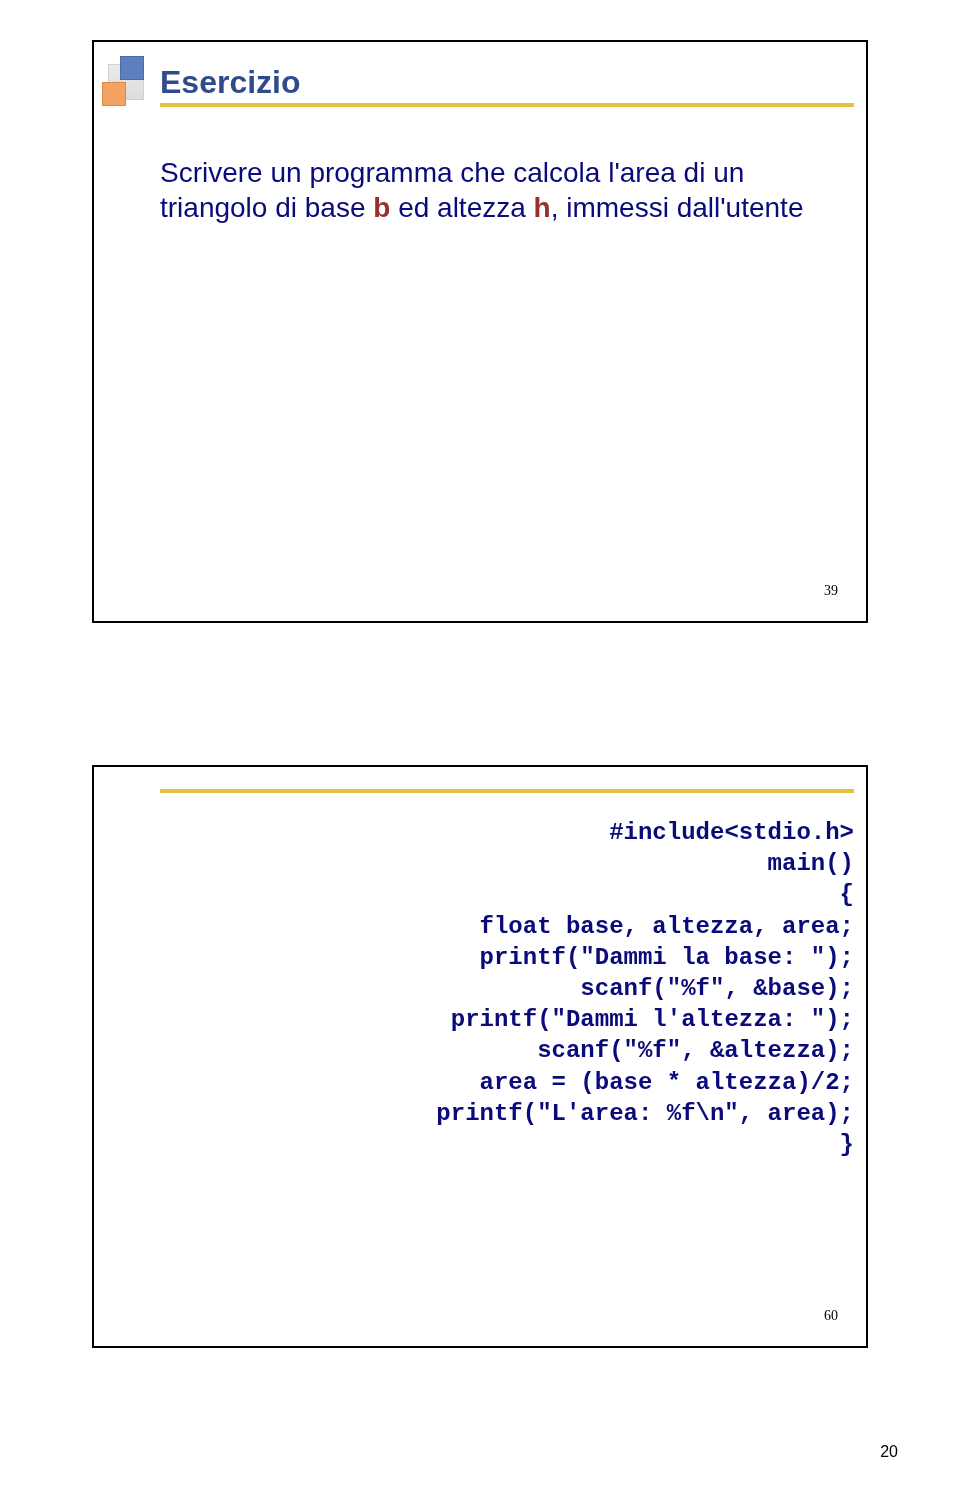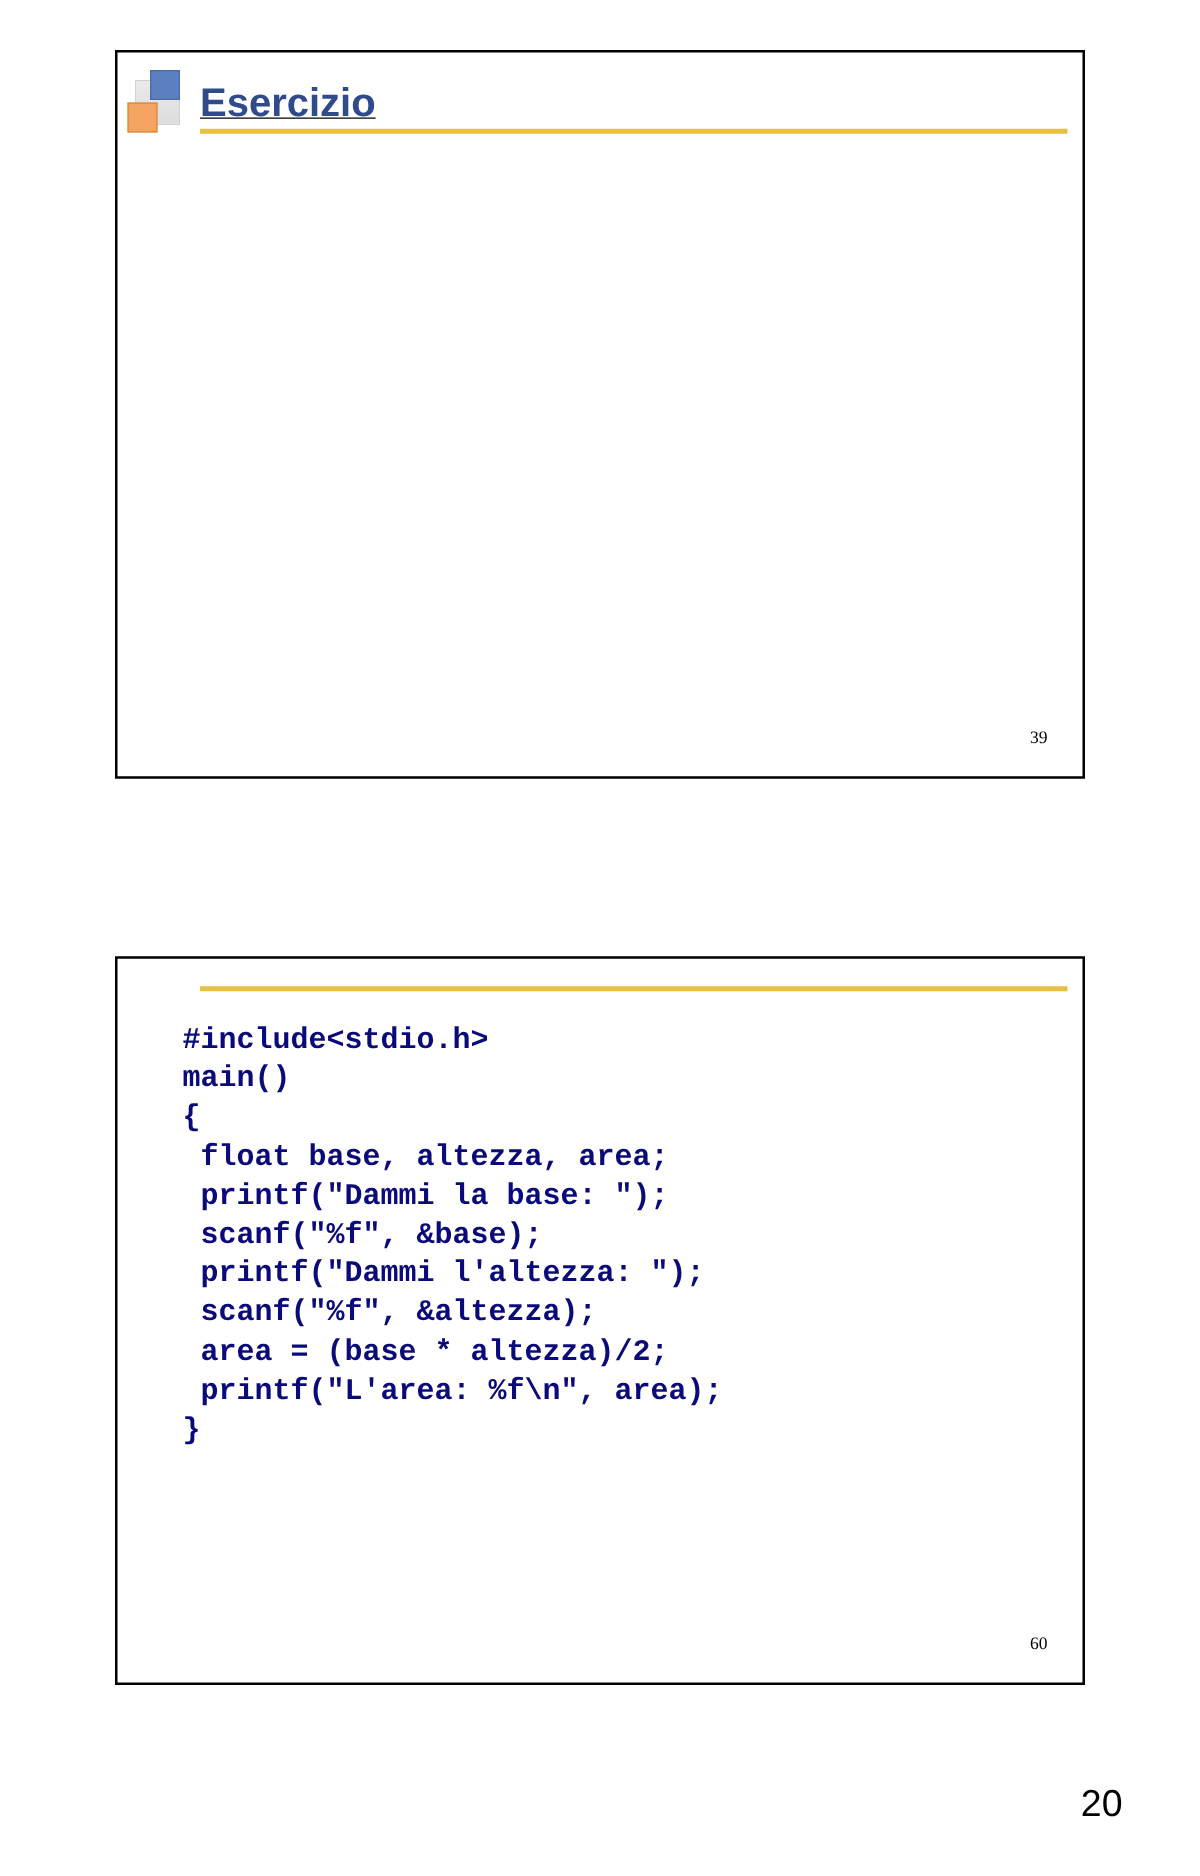--- a/index.html
+++ b/index.html
@@ -24,21 +24,20 @@
     padding: 22px 12px 12px 12px;
     margin-bottom: 142px;
   }
   .slide:last-child { margin-bottom: 0; }
 
   
   .title-row {
     position: relative;
     padding-left: 54px;
     margin-bottom: 2px;
-    text-decoration: underline;
   }
   .title-icon {
     width: 44px;
     height: 44px;
     position: absolute;
     left: 0;
     top: -2px;
   }
   .title-icon .big {
     position: absolute;
@@ -89,58 +88,62 @@
   
   .code-block {
     margin-top: 24px;
     padding-left: 40px;
     font-family: "Courier New", Courier, monospace;
     font-weight: bold;
     color: #0a0a7a;
     font-size: 24px;
     line-height: 1.30;
     white-space: pre;
+    text-align: right;
   }
 
   
   .slide-num {
     position: absolute;
     right: 28px;
     bottom: 22px;
     font-family: "Times New Roman", Times, serif;
     font-size: 14px;
     color: #000;
   }
 
   
   .page-num {
     position: absolute;
     right: 62px;
     bottom: 40px;
     font-family: Arial, sans-serif;
-    font-size: 30px;
+    font-size: 16px;
     color: #000;
   }
 </style>
 </head>
 <body>
 
 <div class="page">
 
   <div class="slide">
     <div class="title-row">
       <div class="title-icon">
         <div class="big"></div>
         <div class="blue"></div>
         <div class="orange"></div>
       </div>
       <span class="title-text">Esercizio</span>
     </div>
     <div class="title-underline"></div>
 
+    <div class="body-text">
+      <span>Scrivere un programma che calcola l'area di un triangolo di base </span><span class="b">b</span><span> ed altezza </span><span class="h">h</span><span>, immessi dall'utente</span>
+    </div>
 
     <div class="slide-num">39</div>
   </div>
 
   <div class="slide">
     <div class="title-underline"></div>
 
     <div class="code-block">#include&lt;stdio.h&gt;
 main()
 {

